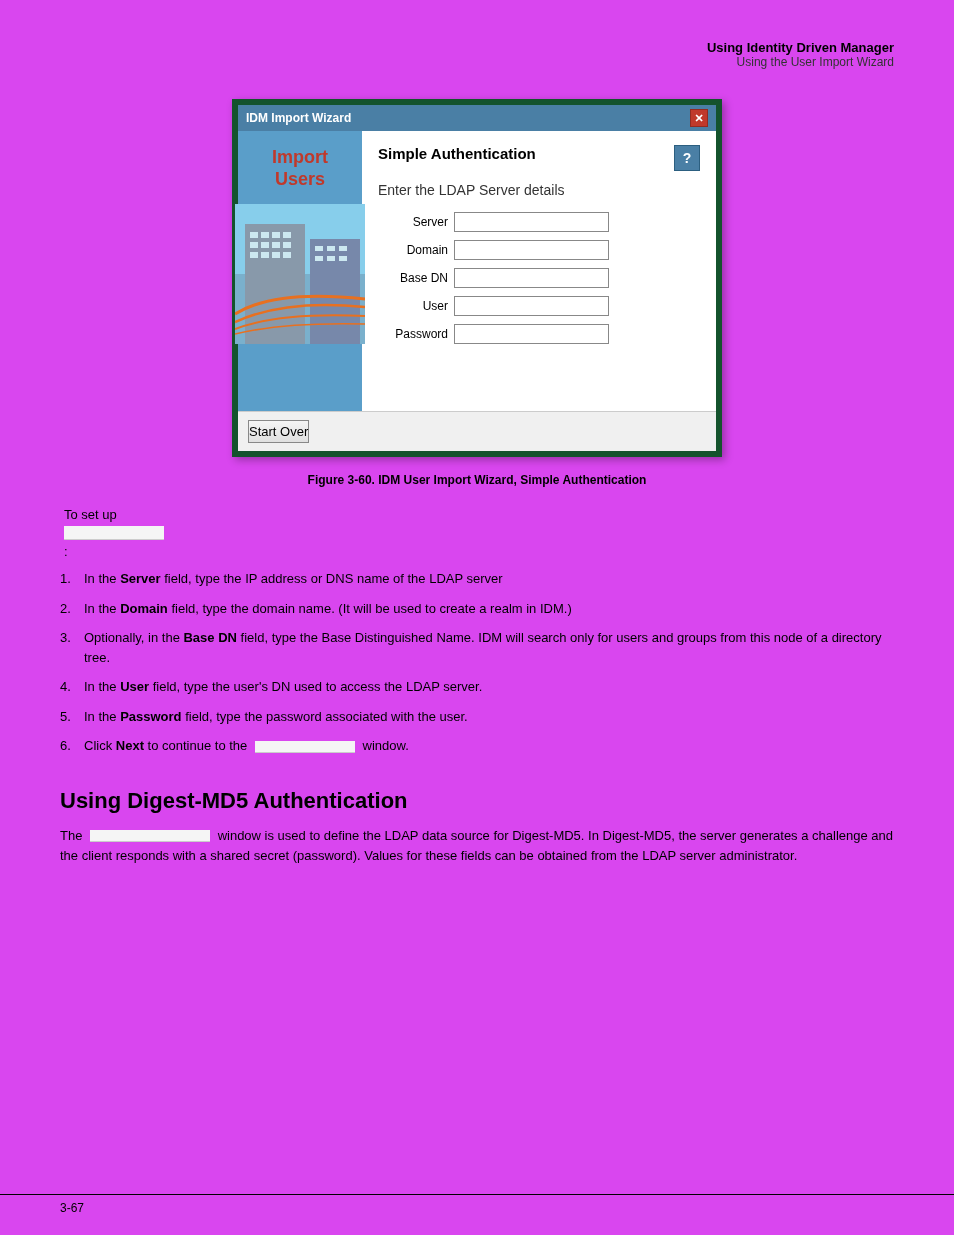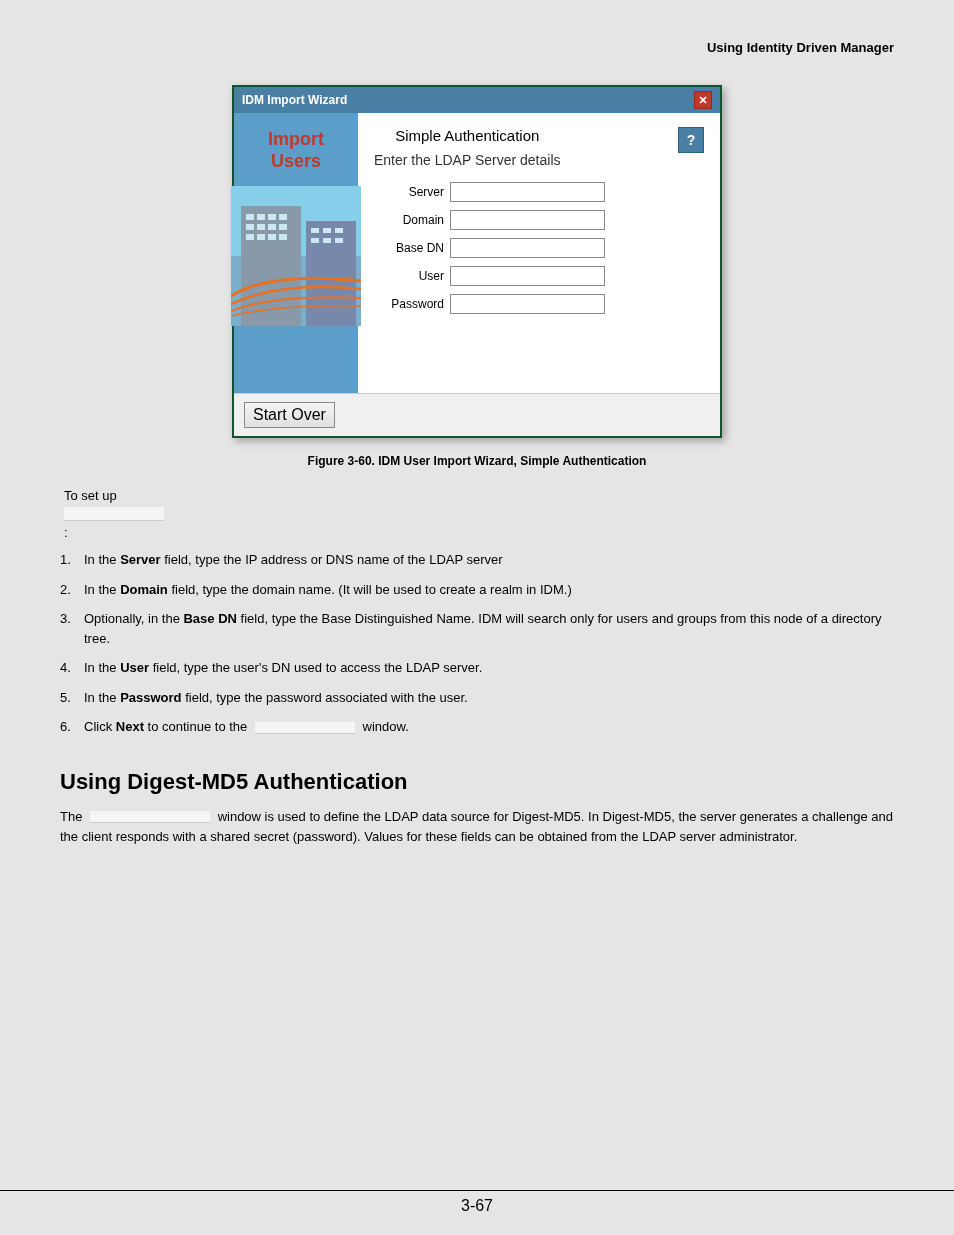--- a/index.html
+++ b/index.html
@@ -9,21 +9,21 @@
       font-size: 13px;
       color: #000;
       width: 954px;
       min-height: 1235px;
       padding: 0;
     }
 
     .page-container {
       width: 954px;
       min-height: 1235px;
-      background: #e5e5e5;
+      background: #d946ef;
       padding: 20px 60px 40px 60px;
       position: relative;
     }
 
     
     .page-header {
       text-align: right;
       margin-bottom: 30px;
       border-bottom: none;
       padding-top: 20px;
@@ -38,21 +38,21 @@
     }
 
     
     .dialog-wrapper {
       display: flex;
       justify-content: center;
       margin-bottom: 16px;
     }
 
     .dialog {
-      border: 2px solid #14532d;
+      border: 6px solid #14532d;
       width: 490px;
       background: #f0f0f0;
       box-shadow: 3px 3px 8px rgba(0,0,0,0.3);
     }
 
     .dialog-titlebar {
       background: #4a7fa5;
       color: #fff;
       padding: 4px 8px;
       font-size: 12px;
@@ -111,24 +111,23 @@
     }
 
     
     .dialog-right {
       flex: 1;
       padding: 14px 16px 14px 16px;
     }
 
     .dialog-right h2 {
       font-size: 15px;
-      font-weight: normal;
-      color: #000;
-      margin-bottom: 8px;
-      text-align: center;
+      font-weight: bold;
+      color: #000;
+      margin-bottom: 20px;
     }
 
     .dialog-right .subtitle {
       font-size: 14px;
       color: #333;
       margin-bottom: 14px;
     }
 
     .form-row {
       display: flex;
@@ -177,22 +176,22 @@
     }
     .footer-left {
       display: flex;
       gap: 4px;
     }
     .footer-right {
       display: flex;
       gap: 4px;
     }
     .dialog-btn {
-      padding: 3px 8px;
-      font-size: 16px;
+      padding: 3px 0;
+      font-size: 13px;
       border: 1px solid #888;
       background: linear-gradient(180deg, #f5f5f5 0%, #e0e0e0 100%);
       cursor: pointer;
       color: #000;
     }
     .dialog-btn:disabled {
       color: #aaa;
       cursor: default;
     }
 
@@ -257,37 +256,38 @@
 
     
     .page-footer {
       position: absolute;
       bottom: 20px;
       left: 0;
       right: 0;
       border-top: 1px solid #000;
       padding: 6px 60px 0 60px;
       display: flex;
-      justify-content: center;
-      font-size: 16px;
+      justify-content: flex-start;
+      font-size: 12px;
     }
 
     
     .building-svg {
       width: 130px;
       height: 140px;
     }
   </style>
 </head>
 <body>
 
 <div class="page-container">
 
   <div class="page-header">
     <div class="chapter-title">Using Identity Driven Manager</div>
+    <div class="section-title">Using the User Import Wizard</div>
   </div>
 
   <div class="dialog-wrapper">
     <div class="dialog">
 
       <div class="dialog-titlebar">
         <span class="title-text">IDM Import Wizard</span>
         <button class="dialog-close-btn">✕</button>
       </div>
 

